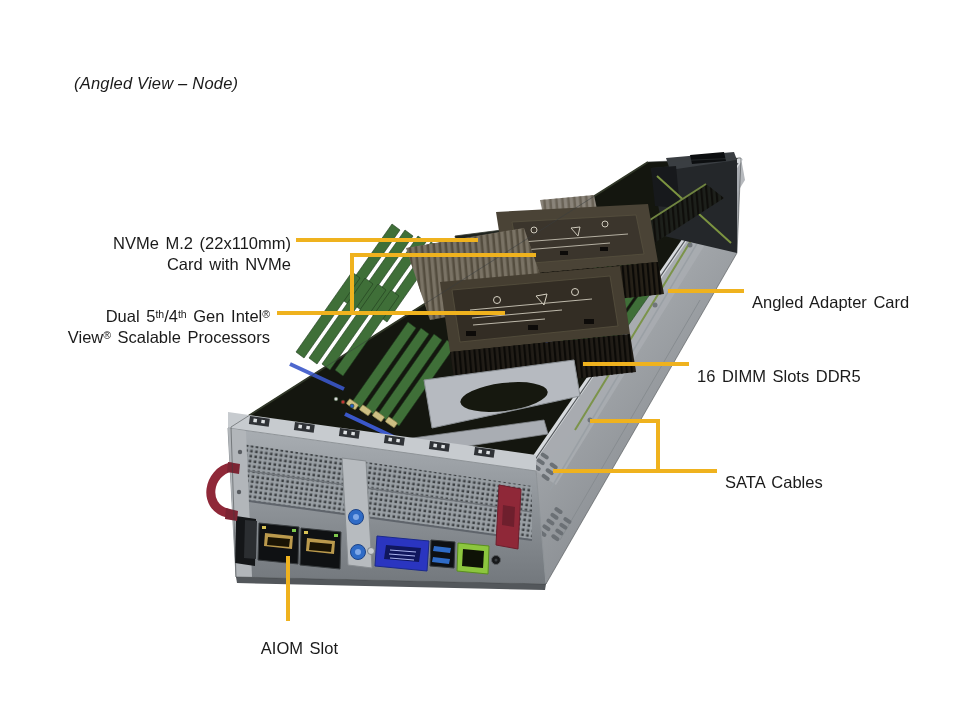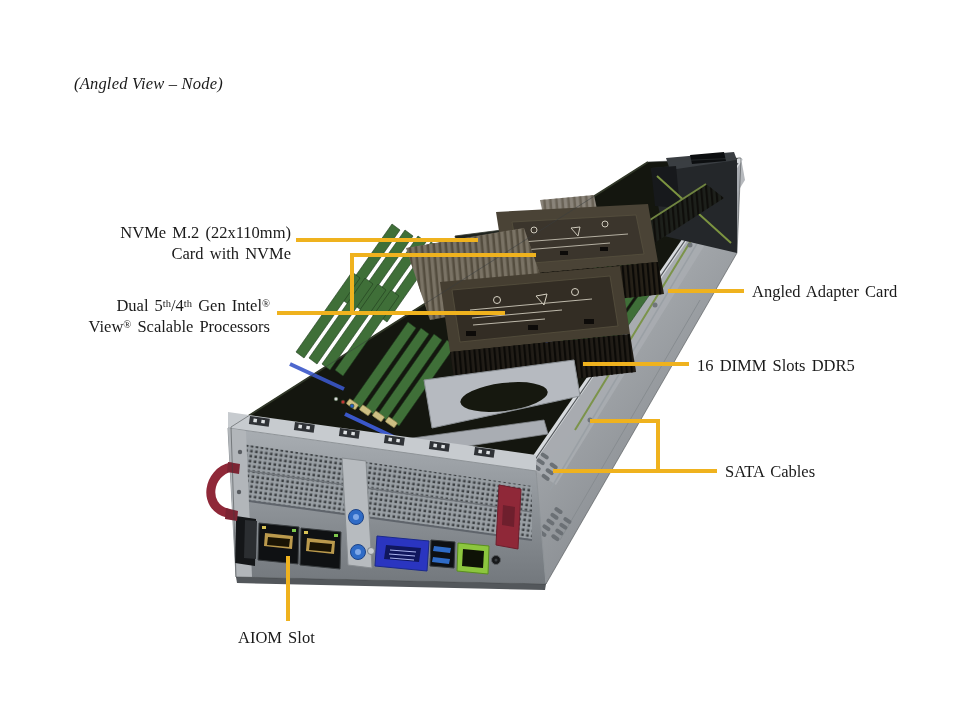--- a/index.html
+++ b/index.html
@@ -3,33 +3,33 @@
 <meta charset="utf-8">
 <style>
   :root{
     --callout-line:#EFB21E;
     --label-text:#1a1a1a;
     --background:#ffffff;
   }
   html,body{margin:0;padding:0;background:var(--background);}
   .stage{
     position:relative;width:960px;height:704px;background:var(--background);
-    overflow:hidden;font-family:Liberation Serif, serif;color:var(--label-text);
+    overflow:hidden;font-family:Liberation Sans, sans-serif;color:var(--label-text);
   }
   .art{position:absolute;left:0;top:0;width:960px;height:720px;}
   .figure-title{
     position:absolute;left:74px;top:74px;font-size:16.5px;font-style:italic;
     letter-spacing:.2px;color:var(--label-text);white-space:nowrap;
   }
   .callout-label{
     position:absolute;font-size:16.5px;line-height:21px;color:var(--label-text);
-    word-spacing:2px;white-space:nowrap;
+    word-spacing:2px;white-space:nowrap;margin-top:11px;
   }
   .align-right{text-align:right;}
-  .align-center{text-align:left;}
+  .align-center{text-align:right;}
   .sup{font-size:10.5px;vertical-align:4px;line-height:0;}
   
   .co{stroke:var(--callout-line);stroke-width:4;fill:none;}
   .vga{fill:var(--vga-blue);}
   .lan{fill:var(--lan-green);}
   .latch{fill:var(--latch-red);}
   .latch-stroke{stroke:var(--latch-red);}
   .screwblue{fill:var(--screw-blue);}
   .pcb{fill:var(--pcb-green);}
 </style>

